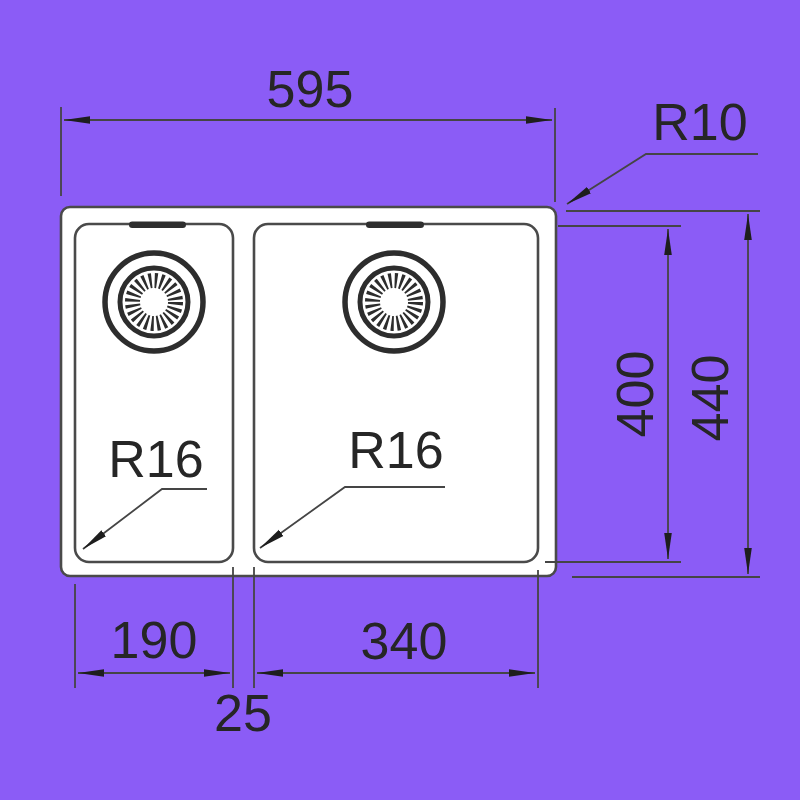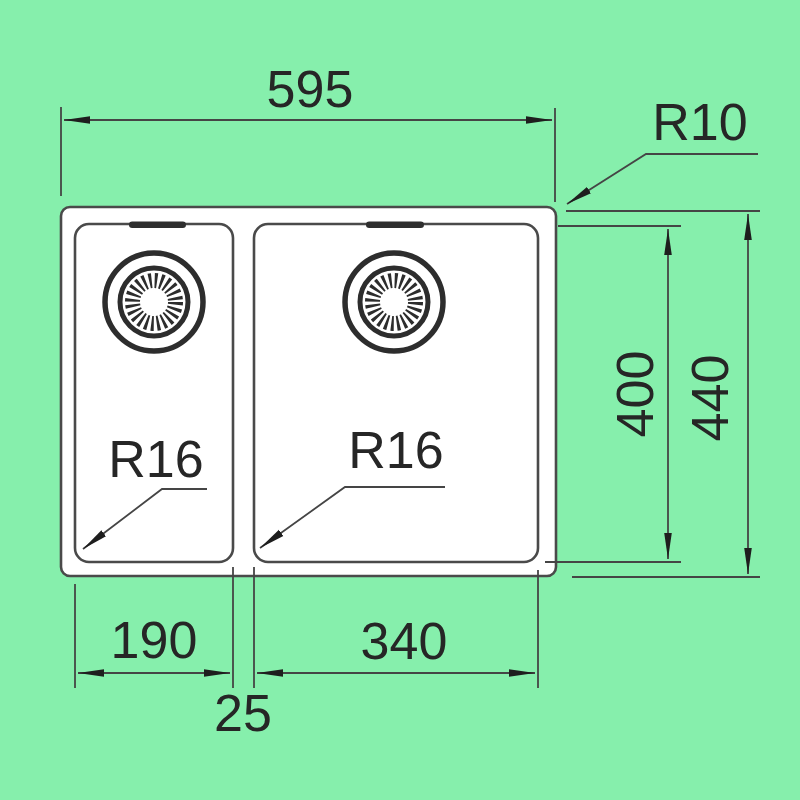--- a/index.html
+++ b/index.html
@@ -4,21 +4,21 @@
 <style>
   html, body {
     margin: 0;
     padding: 0;
     background: #ffffff;
   }
   .canvas {
     position: relative;
     width: 800px;
     height: 800px;
-    background: #86efac;
+    background: #8b5cf6;
     overflow: hidden;
   }
   svg { display: block; }
   .outline {
     fill: #ffffff;
     stroke: #4a4a4a;
     stroke-width: 2.6;
   }
   .thin {
     fill: none;

